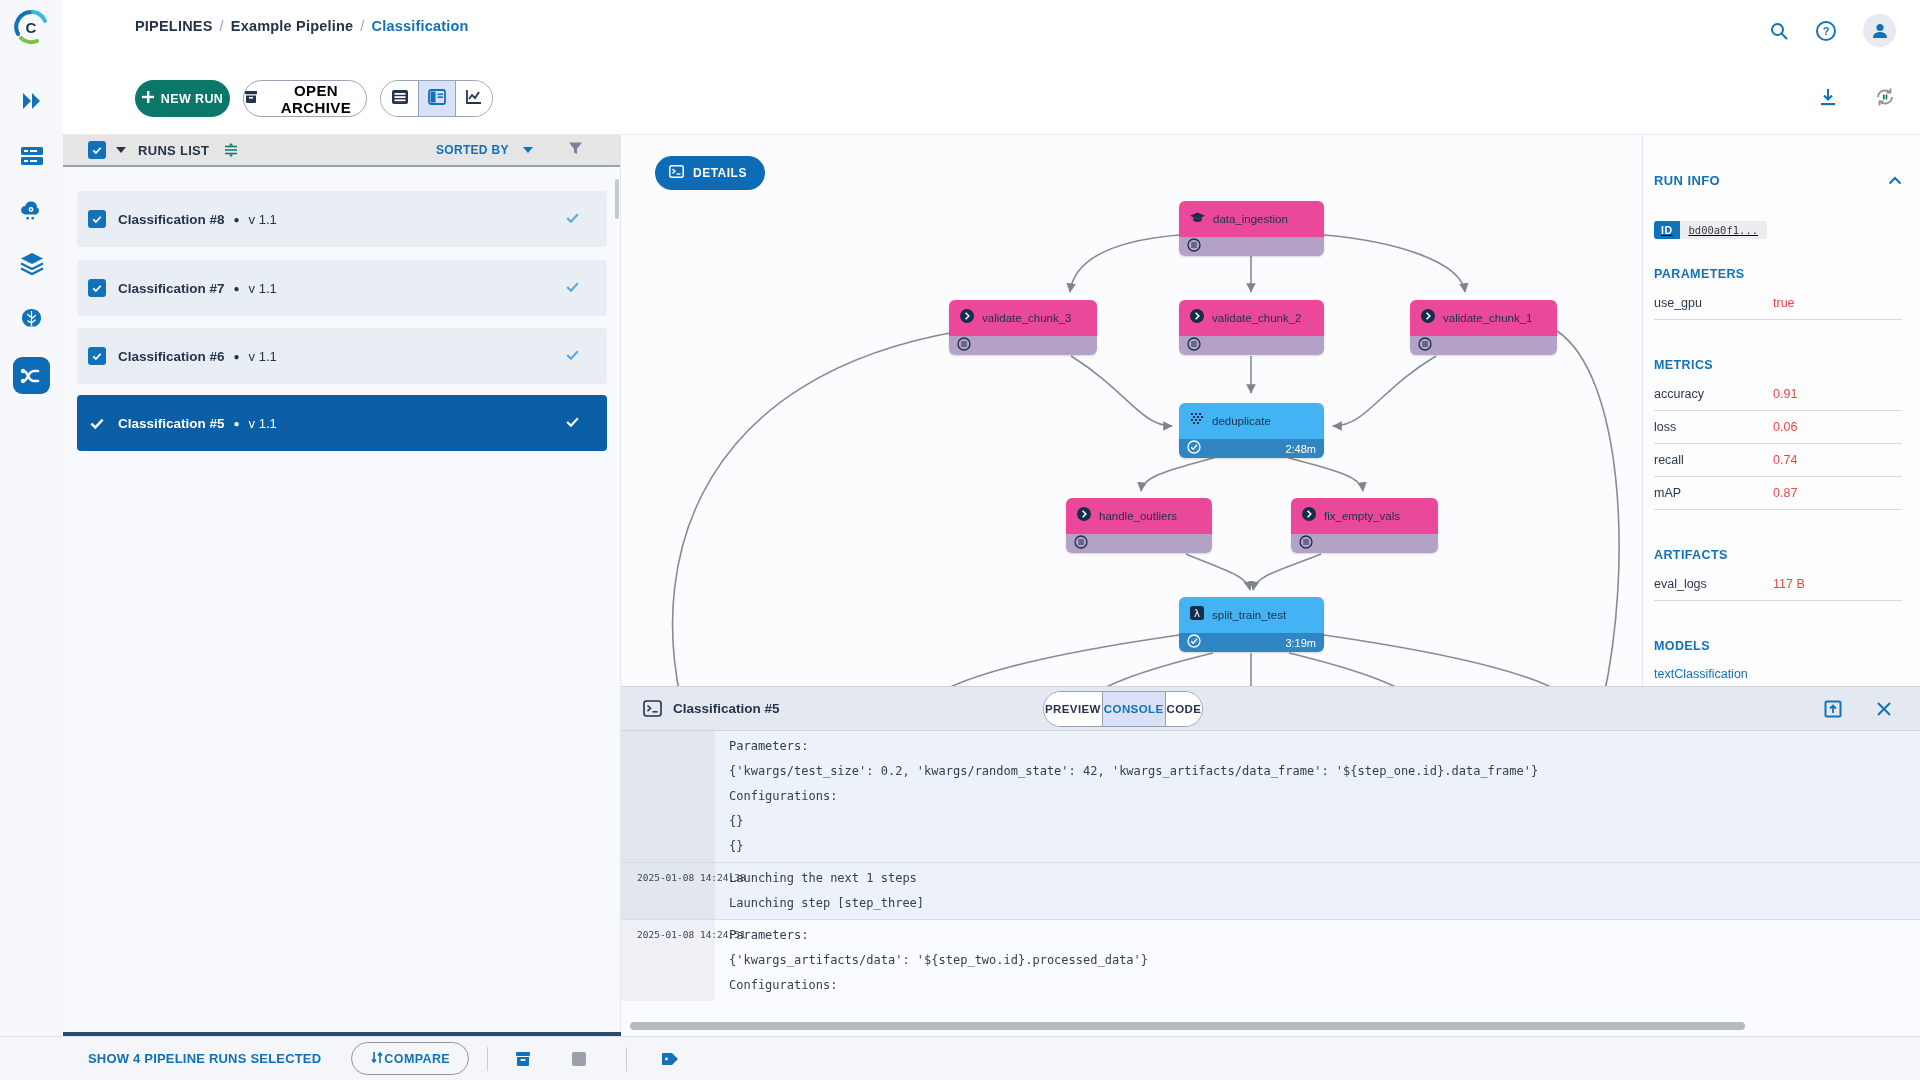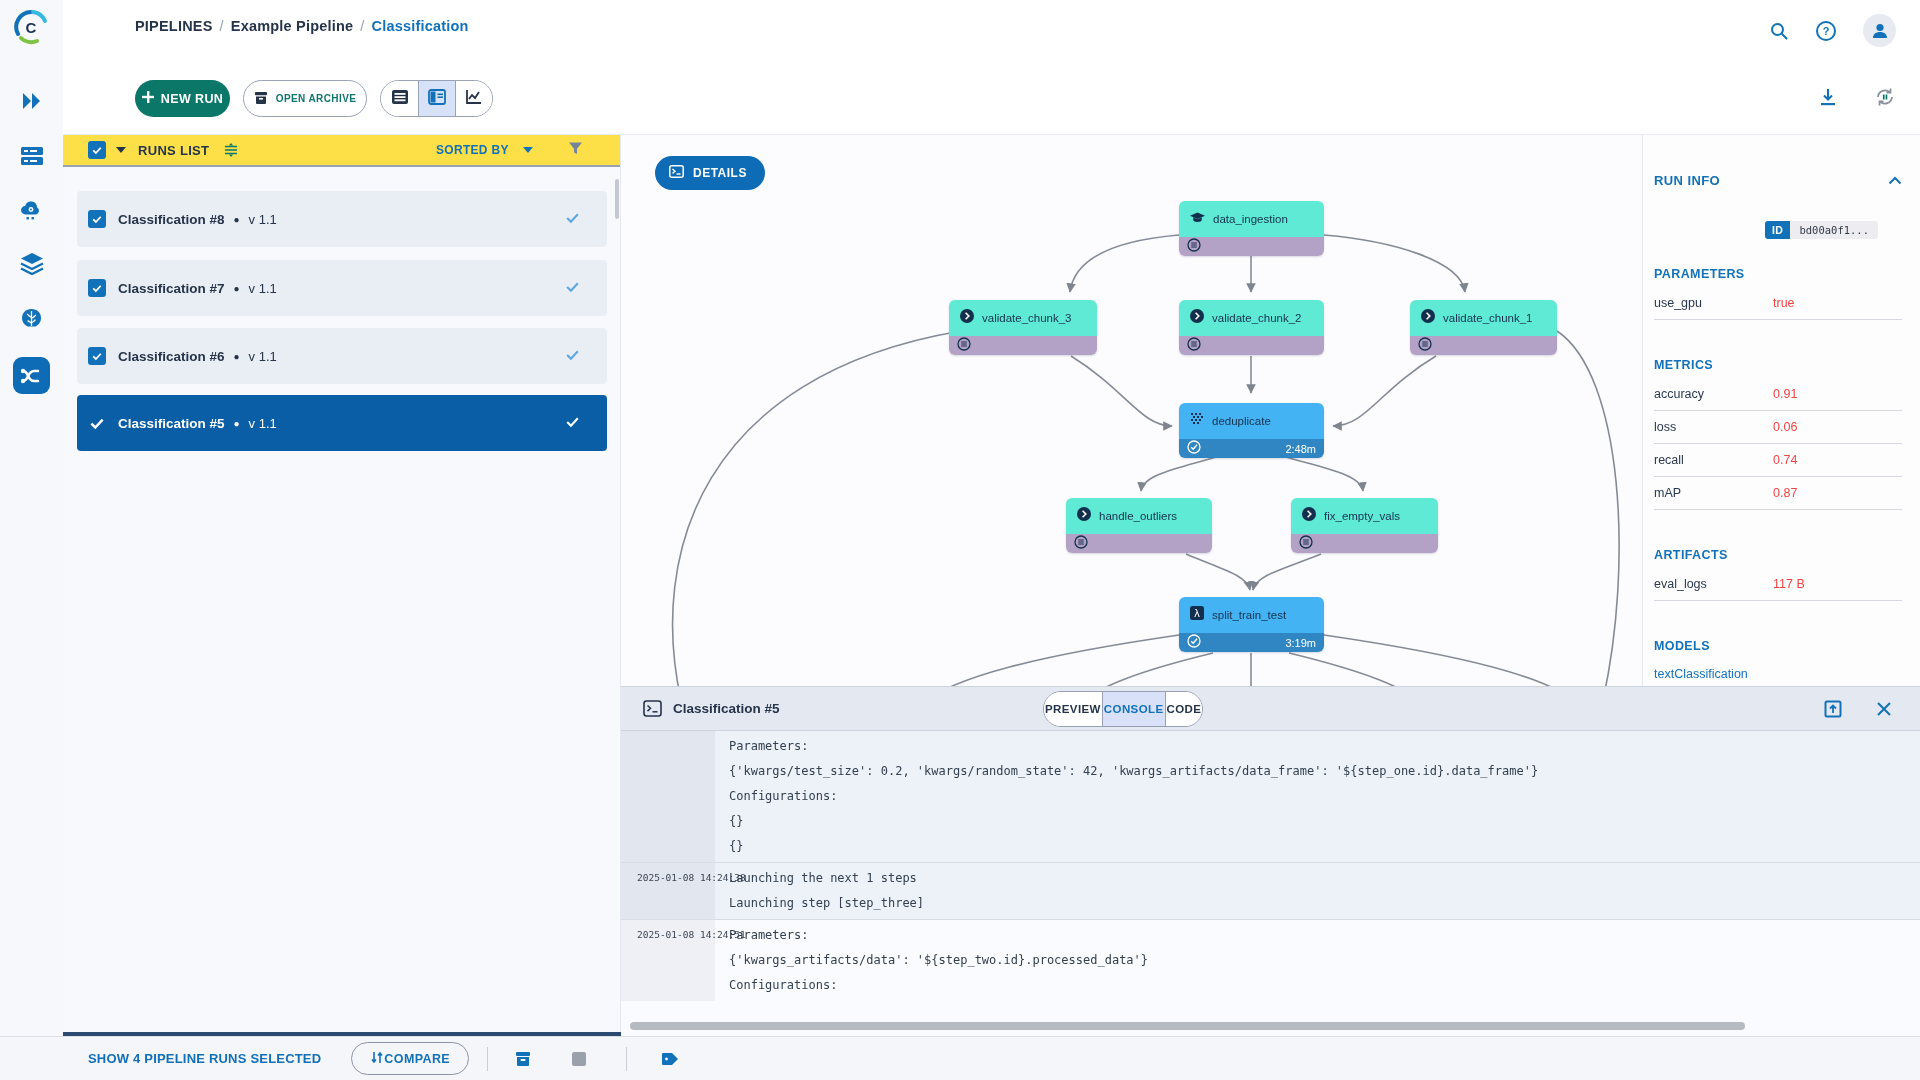--- a/index.html
+++ b/index.html
@@ -20,30 +20,30 @@
   .breadcrumb .crumb { cursor:pointer; }
   .breadcrumb .sep { color:#9aa3b2; font-weight:400; margin:0 7px; }
   .breadcrumb .current { color:#1272b9; }
   .top-icons { position:absolute; right:24px; top:14px; display:flex; align-items:center; gap:26px; }
   .icon-btn { cursor:pointer; display:flex; align-items:center; justify-content:center; }
   .avatar { width:33px; height:33px; border-radius:50%; background:#e7eaf1; display:flex; align-items:center; justify-content:center; }
 
   
   .toolbar { position:absolute; left:63px; top:64px; right:0; height:71px; background:#fff; border-bottom:1px solid #e9ebf2; z-index:6; }
   .btn-newrun { position:absolute; left:72px; top:16px; width:95px; height:37px; border:none; border-radius:19px; background:#0a7768; color:#fff; font-weight:700; font-size:12.5px; letter-spacing:.4px; display:flex; align-items:center; justify-content:center; gap:7px; cursor:pointer; font-family:inherit; }
-  .btn-archive { position:absolute; left:180px; top:16px; width:124px; height:37px; border:1px solid #9aa3b5; border-radius:19px; background:#fff; color:#0f766e; font-weight:700; font-size:10px; letter-spacing:.4px; display:flex; align-items:center; justify-content:center; gap:8px; cursor:pointer; font-family:inherit; }
+  .btn-archive { position:absolute; left:180px; top:16px; width:124px; height:37px; border:1px solid #9aa3b5; border-radius:19px; background:#fff; color:#000000; font-weight:700; font-size:15px; letter-spacing:.4px; display:flex; align-items:center; justify-content:center; gap:8px; cursor:pointer; font-family:inherit; }
   .view-toggle { position:absolute; left:317px; top:16px; height:37px; display:flex; border:1px solid #9aa3b5; border-radius:19px; overflow:hidden; }
   .vt-btn { width:37px; height:100%; display:flex; align-items:center; justify-content:center; cursor:pointer; background:#fff; }
   .vt-btn + .vt-btn { border-left:1px solid #9aa3b5; }
   .vt-btn.active { background:#d7e1f8; }
   .tb-right { position:absolute; right:24px; top:22px; display:flex; align-items:center; gap:36px; }
 
   
   .runs-panel { position:absolute; left:63px; top:135px; width:558px; bottom:44px; background:#f8f9fc; border-right:1px solid #e5e8ef; z-index:5; }
-  .runs-header { position:absolute; left:0; top:0; right:0; height:32px; background:#fde047; border-bottom:2px solid #97a1b2; display:flex; align-items:center; }
+  .runs-header { position:absolute; left:0; top:0; right:0; height:32px; background:#e5e5e5; border-bottom:2px solid #97a1b2; display:flex; align-items:center; }
   .runs-header .cb { margin-left:25px; }
   .caret { width:0; height:0; border-left:5px solid transparent; border-right:5px solid transparent; border-top:6px solid #26344a; display:inline-block; cursor:pointer; }
   .runs-title { font-size:13px; font-weight:700; color:#26344a; letter-spacing:.3px; margin-left:12px; }
   .sortedby { position:absolute; left:373px; font-size:12px; font-weight:700; color:#1272b9; letter-spacing:.3px; cursor:pointer; display:flex; align-items:center; gap:14px; }
   .sortedby .caret { border-top-color:#1272b9; }
   .filter-ic { position:absolute; left:505px; cursor:pointer; }
   .cb { width:18px; height:18px; border-radius:3px; background:#1272b9; display:inline-flex; align-items:center; justify-content:center; cursor:pointer; flex:none; }
   .run-item { position:absolute; left:14px; width:530px; height:56px; background:#e9eef5; border-radius:4px; display:flex; align-items:center; cursor:pointer; }
   .run-item .cb { margin-left:11px; }
   .run-item .name { margin-left:12px; font-size:13.5px; font-weight:700; color:#26344a; }
@@ -55,33 +55,33 @@
   .runs-scrollthumb { position:absolute; right:1px; top:44px; width:4px; height:40px; background:#c3c8d2; border-radius:2px; cursor:pointer; }
   .runs-bottom-strip { position:absolute; left:63px; top:1032px; width:597px; height:4px; background:#2b4a70; z-index:6; }
 
   
   .graph-area { position:absolute; left:621px; top:135px; right:0; bottom:44px; background:#fcfcff; overflow:hidden; z-index:1; }
   .btn-details { position:absolute; left:34px; top:21px; height:34px; padding:0 18px 0 14px; background:#0d6cb5; border:none; border-radius:17px; color:#fff; font-weight:700; font-size:12px; letter-spacing:.5px; display:flex; align-items:center; gap:9px; cursor:pointer; font-family:inherit; z-index:3; }
   svg.edges { position:absolute; left:0; top:0; z-index:1; }
   .node { position:absolute; width:145px; border-radius:6px; overflow:hidden; box-shadow:0 1px 2px rgba(40,50,80,.18); cursor:pointer; z-index:2; }
   .node-main { height:36px; display:flex; align-items:center; padding-left:11px; gap:8px; }
   .node-strip { height:19px; display:flex; align-items:center; padding:0 8px; gap:6px; }
-  .node.lav .node-main { background:#5eead4; }
+  .node.lav .node-main { background:#ec4899; }
   .node.lav .node-strip { background:#b4a2c6; }
   .node.blue .node-main { background:#44b3f4; }
   .node.blue .node-strip { background:#2f86c2; }
   .nlabel { font-size:11.5px; color:#17324e; font-weight:500; }
   .ntime { margin-left:auto; font-size:11px; color:#fff; }
 
   
   .runinfo { position:absolute; left:1021px; top:0; right:0; bottom:0; background:#fdfdfe; border-left:1px solid #e4e7ee; z-index:3; padding:0 18px 0 11px; }
   .ri-header { display:flex; align-items:center; margin-top:36px; }
   .ri-title { font-size:13px; font-weight:700; color:#1272b9; letter-spacing:.4px; }
   .ri-chevron { margin-left:auto; cursor:pointer; }
-  .ri-idrow { display:flex; justify-content:flex-end; margin-top:32px; margin-right:24px; }
+  .ri-idrow { display:flex; justify-content:flex-start; margin-top:32px; margin-right:24px;text-decoration:underline; }
   .id-badge { background:#1272b9; color:#fff; font-size:10.5px; font-weight:700; padding:3px 7px; border-radius:3px 0 0 3px; letter-spacing:.5px; }
   .id-value { background:#ececf1; color:#333a46; font-family:"DejaVu Sans Mono", monospace; font-size:10.5px; padding:3px 9px; border-radius:0 3px 3px 0; cursor:pointer; }
   .ri-section-title { font-size:12.5px; font-weight:700; color:#1272b9; letter-spacing:.4px; margin-top:28px; }
   .ri-row { display:flex; align-items:center; height:33px; border-bottom:1px solid #d6d9e0; font-size:12.5px; color:#2a3950; }
   .ri-row .lbl { width:119px; flex:none; }
   .ri-row .val { color:#ef4444; }
   .ri-link { margin-top:14px; font-size:12.5px; color:#1272b9; cursor:pointer; }
 
   
   .console { position:absolute; left:621px; top:686px; right:0; bottom:44px; background:#fafbfe; z-index:8; border-top:1px solid #cdd2dd; }

